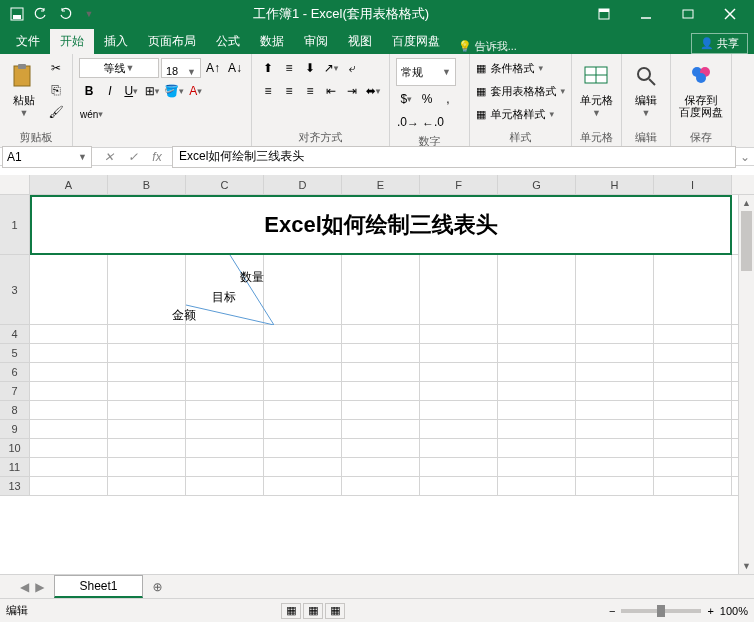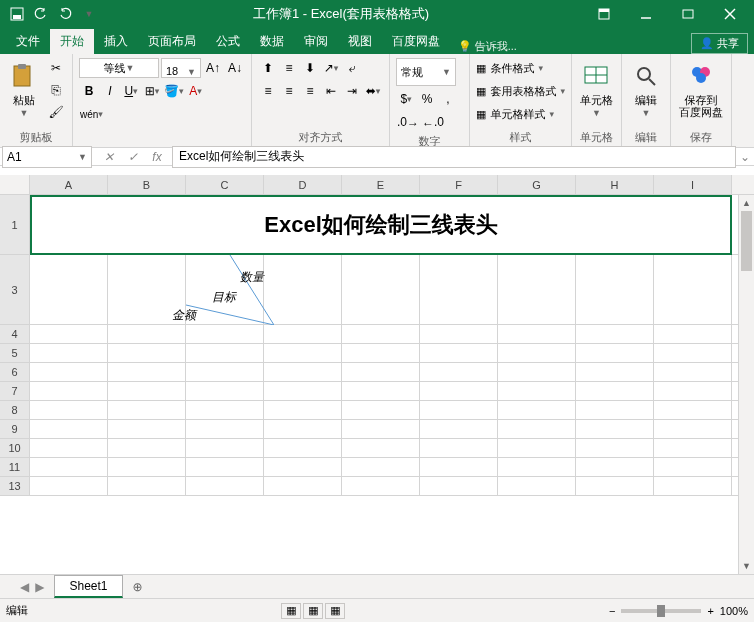--- a/index.html
+++ b/index.html
@@ -54,28 +54,28 @@
 .col-h { width: 78px; border-right: 1px solid #d4d4d4; display: flex; align-items: center; justify-content: center; font-size: 11px; color: #444; background: #e6e6e6; cursor: pointer; }
 .rows { display: flex; flex-direction: column; }
 .row { display: flex; border-bottom: 1px solid #d4d4d4; }
 .row-h { width: 30px; border-right: 1px solid #d4d4d4; display: flex; align-items: center; justify-content: center; font-size: 11px; color: #444; background: #e6e6e6; cursor: pointer; }
 .cell { width: 78px; border-right: 1px solid #d4d4d4; height: 18px; font-size: 12px; }
 .row-1 { height: 60px; }
 .row-1 .cell { height: 60px; }
 .row-3 { height: 70px; }
 .row-3 .cell { height: 70px; }
 .merged-title { position: absolute; top: 20px; left: 30px; width: 702px; height: 60px; border: 2px solid #0f7a44; display: flex; align-items: center; justify-content: center; font-size: 22px; font-weight: bold; background: #fff; }
-.diag-cell { position: absolute; top: 80px; left: 186px; width: 88px; height: 70px; font-style: italic; }
+.diag-cell { position: absolute; top: 80px; left: 186px; width: 88px; height: 70px; }
 .diag-cell svg { width: 100%; height: 100%; }
 .diag-label { position: absolute; font-size: 12px; }
 
 
 .sheet-bar { position: absolute; bottom: 24px; left: 0; right: 0; height: 24px; background: #f3f2f1; border-top: 1px solid #d4d4d4; display: flex; align-items: center; padding-left: 20px; }
 .sheet-nav { display: flex; gap: 6px; color: #888; padding-right: 10px; }
-.sheet-tab { padding: 3px 14px; background: #fff; border: 1px solid #aeaeae; border-bottom: 2px solid #0f7a44; font-size: 12px; cursor: pointer; }
+.sheet-tab { padding: 3px 24px; background: #fff; border: 1px solid #aeaeae; border-bottom: 2px solid #0f7a44; font-size: 12px; cursor: pointer; }
 .sheet-add { width: 22px; height: 22px; display: flex; align-items: center; justify-content: center; cursor: pointer; color: #666; margin-left: 4px; }
 
 
 .status-bar { position: absolute; bottom: 0; left: 0; right: 0; height: 24px; background: #f3f2f1; border-top: 1px solid #d4d4d4; display: flex; align-items: center; font-size: 11px; padding: 0 6px; }
 .status-bar .zoom { margin-left: auto; display: flex; align-items: center; gap: 6px; }
 .view-btns { display: flex; gap: 2px; margin-left: auto; margin-right: 10px; }
 .view-btn { width: 20px; height: 16px; border: 1px solid #c8c6c4; cursor: pointer; display: flex; align-items: center; justify-content: center; }
 .slider { width: 80px; height: 4px; background: #c8c6c4; position: relative; }
 .slider .thumb { position: absolute; width: 8px; height: 12px; background: #888; top: -4px; left: 36px; }
 .dd { font-size: 9px; color: #666; }

